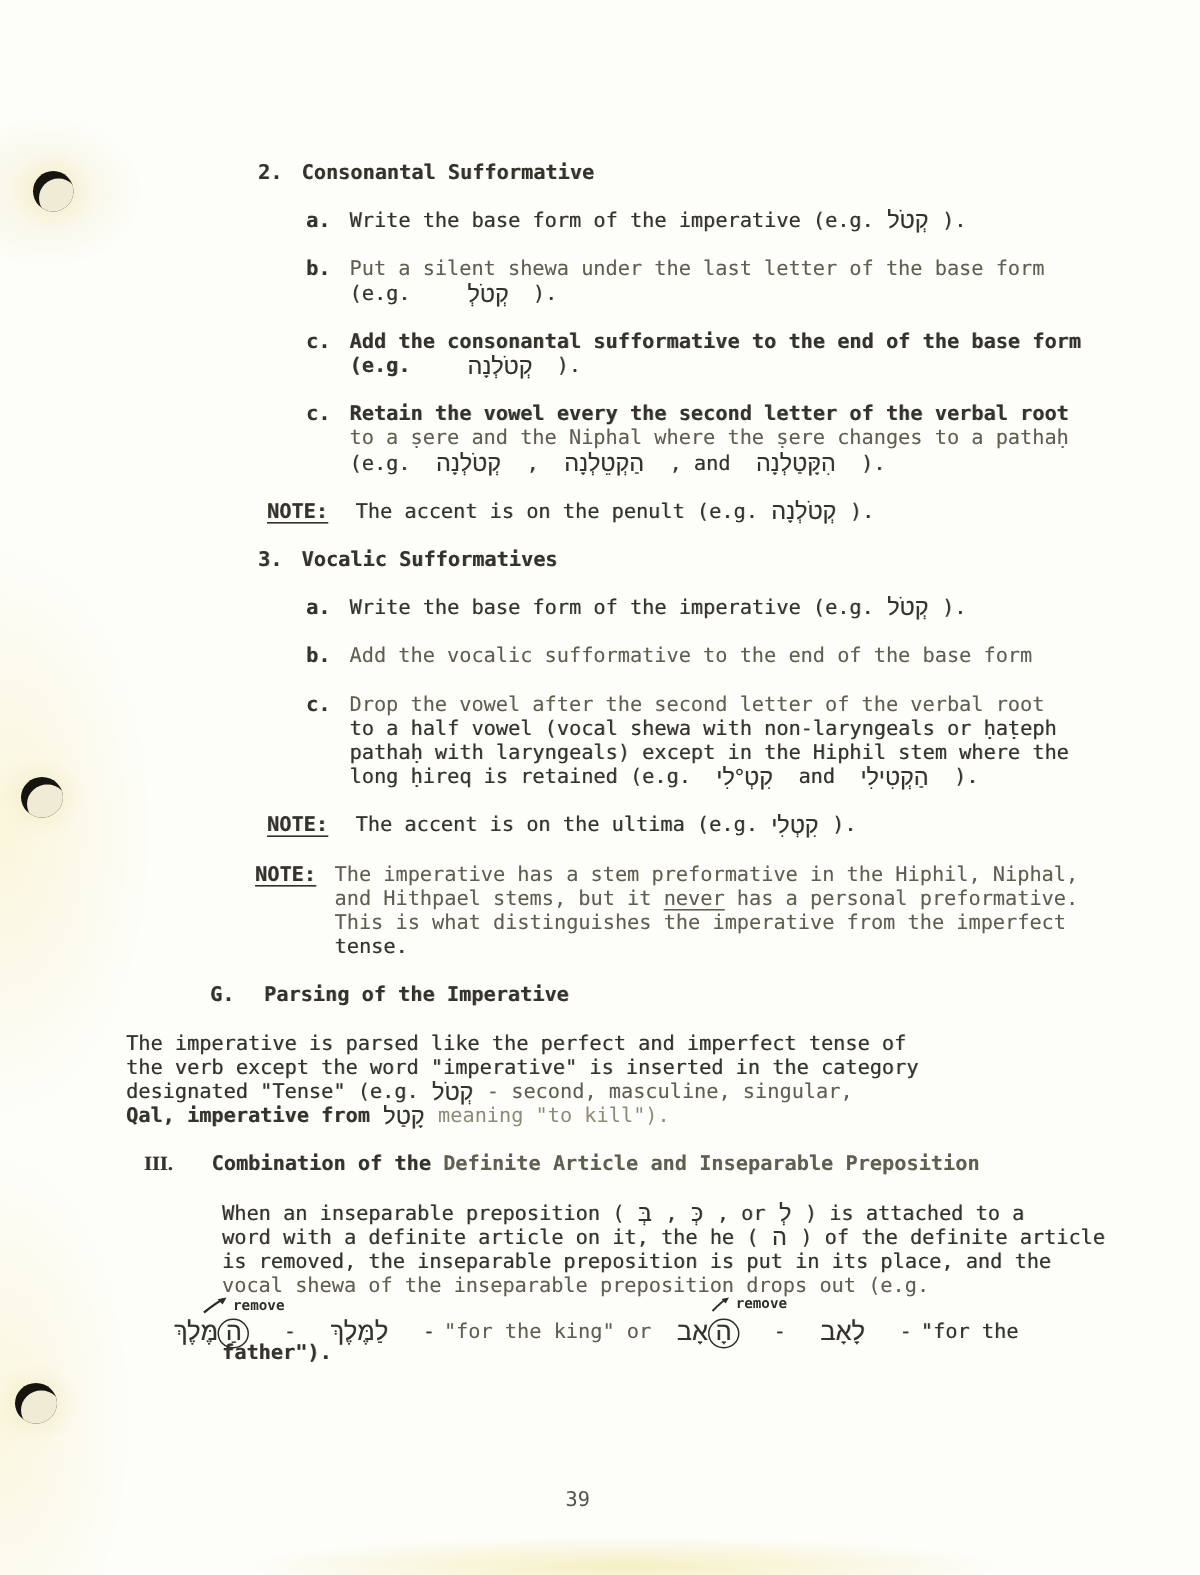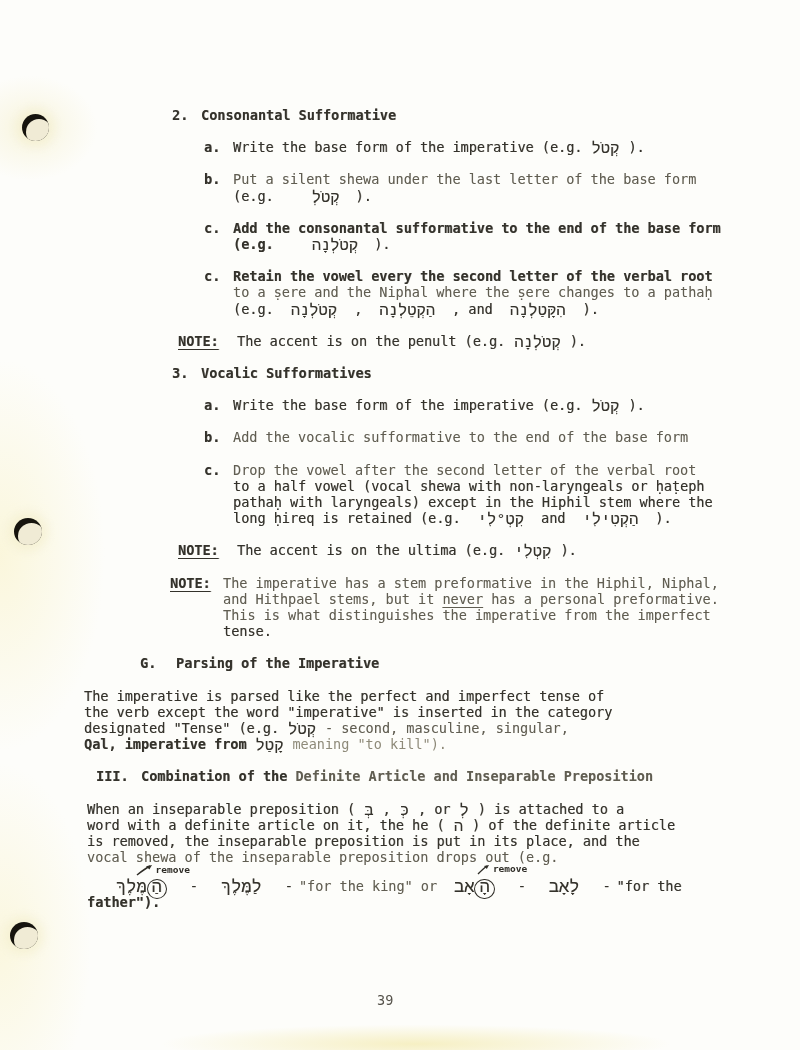--- a/index.html
+++ b/index.html
@@ -18,29 +18,29 @@
   .content { position:absolute; top:107px; left:0; right:0; }
   .blk { position:relative; margin-top:16px; }
   .content > .blk:first-child { margin-top:0; }
   .lbl { position:absolute; }
   .ind-sec      { padding-left:201px; } .ind-sec  > .lbl { left:172px; }
   .ind-item     { padding-left:233px; } .ind-item > .lbl { left:204px; }
   .ind-note     { padding-left:237px; } .ind-note > .lbl { left:178px; }
   .ind-bignote  { padding-left:223px; } .ind-bignote > .lbl { left:170px; }
   .ind-g        { padding-left:176px; } .ind-g    > .lbl { left:140px; }
   .ind-parg     { padding-left:84px; }
-  .ind-iii      { padding-left:141px; } .ind-iii  > .lbl { left:96px; }
-  .ind-pariii   { padding-left:87px; }
+  .ind-iii      { padding-left:141px; } .ind-iii  > .lbl { left:96px;font-family:Liberation Serif, serif; }
+  .ind-pariii   { padding-left:119px;margin-left:29px; }
   .dark  { color:#34322b; text-shadow:0.45px 0 rgba(44,41,33,.45); }
   .mid   { color:#605d51; text-shadow:0.2px 0 rgba(73,69,57,.25); }
   .faint { color:#8e8a79; }
   .b { font-weight:bold; }
   .u { text-decoration:underline; text-underline-offset:2.5px; }
   .heb {
-    font-family:Liberation Mono, monospace;
+    font-family:Liberation Sans, sans-serif;
     font-size:15.5px; line-height:14px; direction:rtl; unicode-bidi:isolate;
     display:inline-block; margin:0 9px; transform:translateY(1px); color:#34322b;
     text-shadow:0.3px 0 rgba(44,41,33,.4);
   }
   .eg > .heb { margin:0 16px 0 38px; }
   .sp > .heb { margin:0 17px; }
   .example { padding-left:99px; padding-top:10px; height:26px; margin-top:2px; white-space:nowrap; }
   .example .heb { font-size:17px; line-height:15px; margin:0 17px; }
   .tight { margin-top:0; }
   .d { margin:0 6px; }

